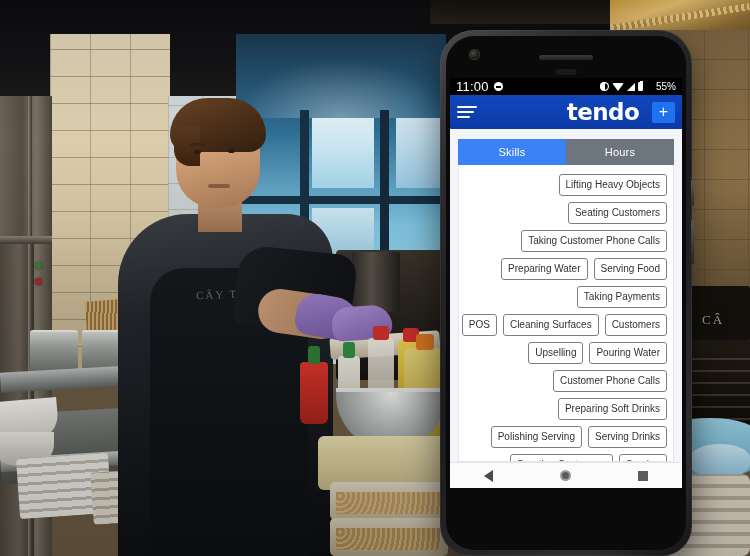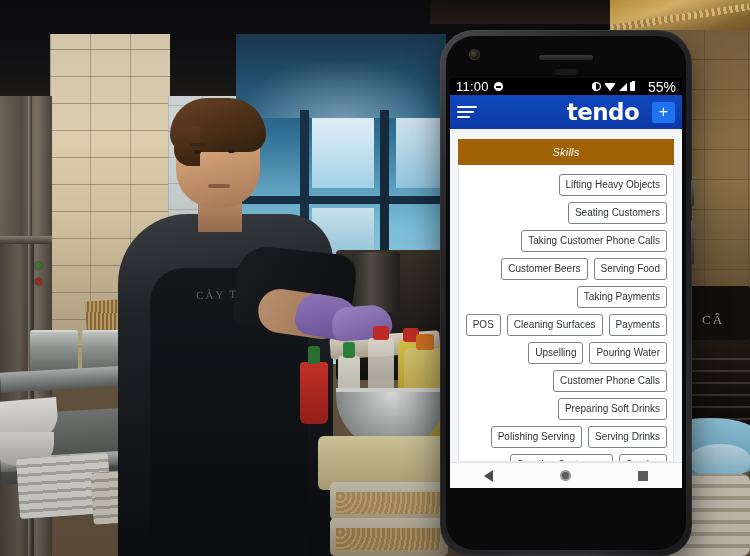--- a/index.html
+++ b/index.html
@@ -372,21 +372,21 @@
     width:0;height:0;border-left:6px solid transparent;border-right:6px solid transparent;
     border-top:8px solid #fff; border-radius:2px;
   }
   .ic-signal {
     width:0;height:0;border-left:8px solid transparent;border-bottom:8px solid #fff;
   }
   .ic-batt {
     width:5px;height:9px;border:1px solid #fff;border-radius:1px;position:relative;background:#fff;
   }
   .ic-batt:before{content:"";position:absolute;left:1px;top:-2.5px;width:3px;height:2px;background:#fff;}
-  .sb-pct{ font-size:14px;margin-left:10px; }
+  .sb-pct{ font-size:10px;margin-left:10px; }
 
   
   .appbar {
     height: 34px; background:#0e3fb0;
     background: linear-gradient(180deg,#1147bd 0%,#0b3aa6 100%);
     display:flex; align-items:center; justify-content:space-between;
     padding: 0 7px; position:relative;
   }
   .hamburger { width:20px; display:flex; flex-direction:column; gap:3px; cursor:pointer; }
   .hamburger span { height:2px; background:#fff; border-radius:1px; }
@@ -408,21 +408,21 @@
   
   .content {
     flex:1; background:#f4f5f8; padding: 10px 8px 0 8px;
     display:flex; flex-direction:column; overflow:hidden;
   }
   .tabs { display:flex; width:100%; }
   .tab {
     flex:1; text-align:center; padding:7px 0; font-size:11px;
     color:#ffffff; cursor:pointer; letter-spacing:.2px;
   }
-  .tab.active { background:#a16207;font-style:italic; }
+  .tab.active { background:#3b82f6; }
   .tab.inactive { background:#6d757e; }
 
   .card {
     flex:1; background:#fff; border:1px solid #e3e5e9; border-top:none;
     padding: 9px 6px 0 6px; overflow:hidden;
   }
   .chip-rows { display:flex; flex-direction:column; gap:6px; }
   .chip-row { display:flex; justify-content:flex-end; gap:6px; }
   .chip {
     border:1px solid #7b7f86; border-radius:3px; background:#fff;
@@ -561,43 +561,44 @@
           <span></span>
           <span></span>
         </div>
         <div class="brand">tendo</div>
         <div class="add-btn">+</div>
       </div>
 
       <div class="content">
         <div class="tabs">
           <div class="tab active">Skills</div>
+          <div class="tab inactive">Hours</div>
         </div>
         <div class="card">
           <div class="chip-rows">
               <div class="chip-row">
                 <div class="chip">Lifting Heavy Objects</div>
               </div>
               <div class="chip-row">
                 <div class="chip">Seating Customers</div>
               </div>
               <div class="chip-row">
                 <div class="chip">Taking Customer Phone Calls</div>
               </div>
               <div class="chip-row">
-                <div class="chip">Customer Beers</div>
+                <div class="chip">Preparing Water</div>
                 <div class="chip">Serving Food</div>
               </div>
               <div class="chip-row">
                 <div class="chip">Taking Payments</div>
               </div>
               <div class="chip-row">
                 <div class="chip">POS</div>
                 <div class="chip">Cleaning Surfaces</div>
-                <div class="chip">Payments</div>
+                <div class="chip">Customers</div>
               </div>
               <div class="chip-row">
                 <div class="chip">Upselling</div>
                 <div class="chip">Pouring Water</div>
               </div>
               <div class="chip-row">
                 <div class="chip">Customer Phone Calls</div>
               </div>
               <div class="chip-row">
                 <div class="chip">Preparing Soft Drinks</div>

